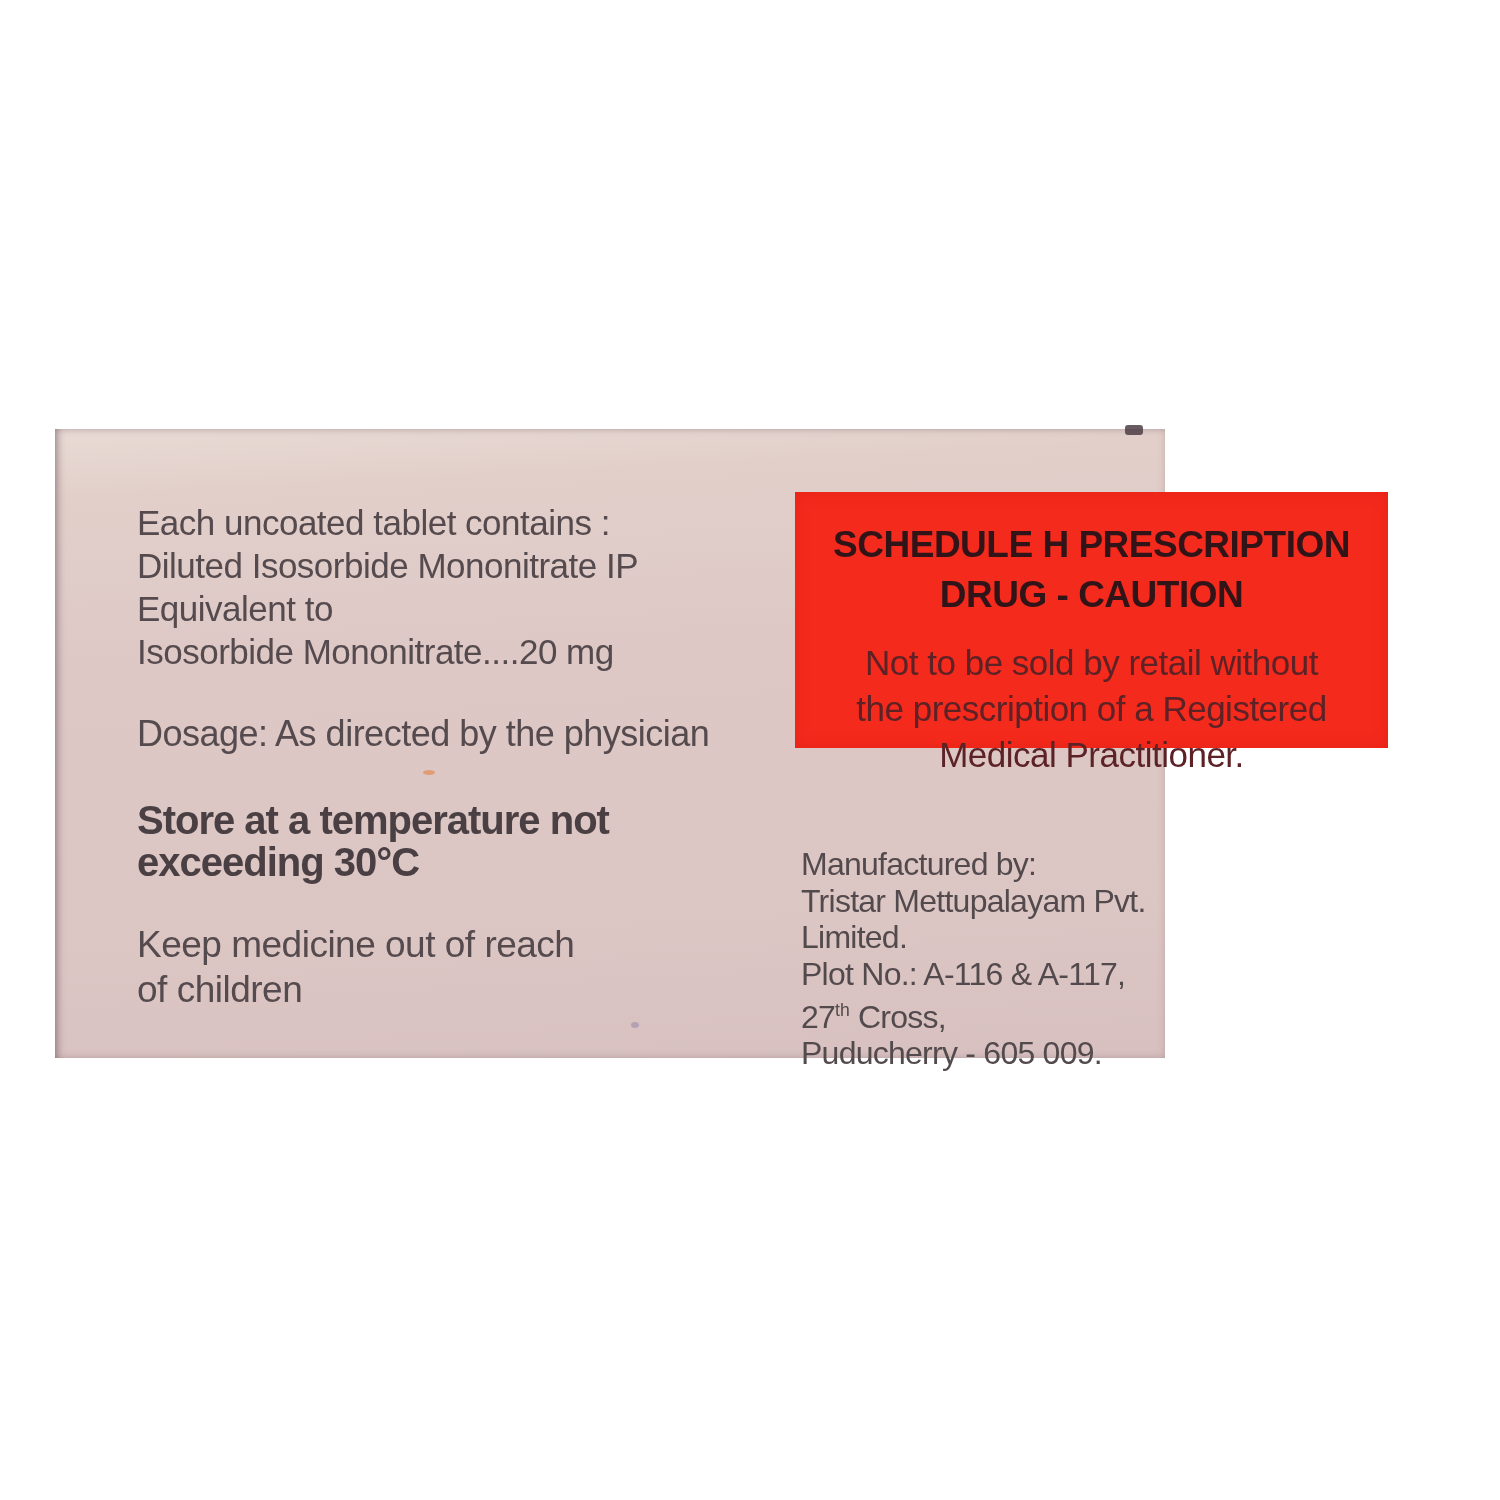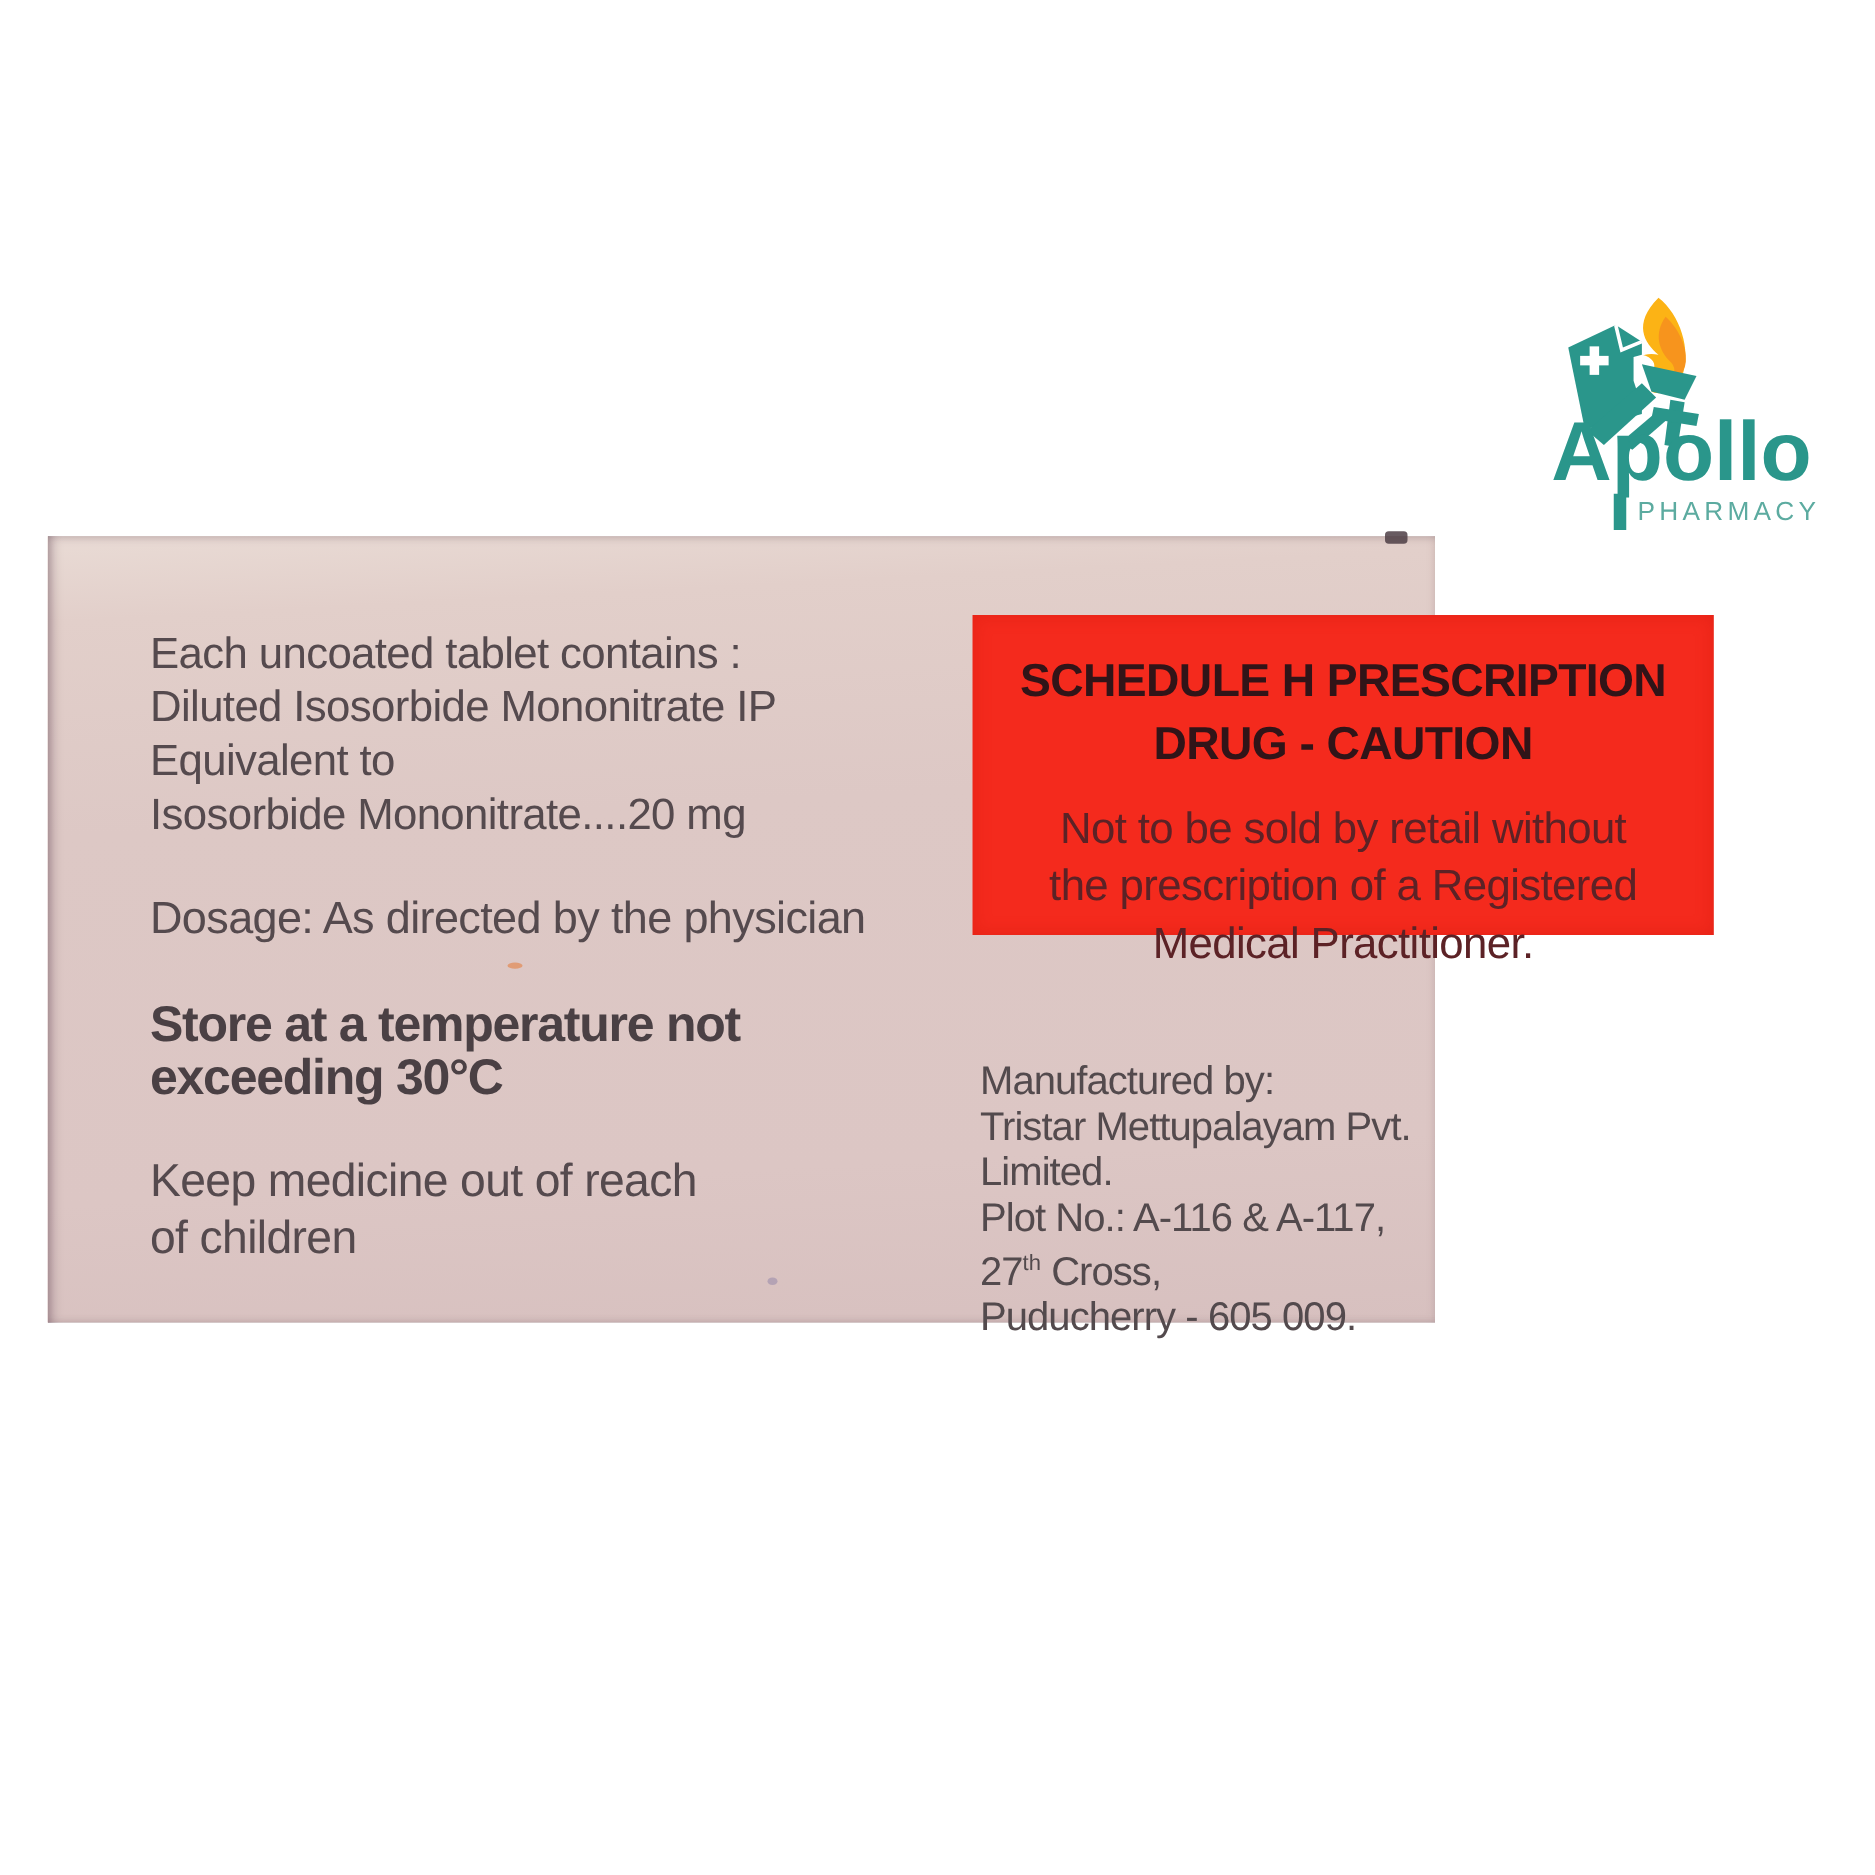--- a/index.html
+++ b/index.html
@@ -18,21 +18,21 @@
   }
   .pharm-row { position:absolute; left:56px; top:166px; display:flex; align-items:flex-start; }
   .pharm-bar { width:10px; height:29px; background:#2a968b; margin-right:9px; margin-top:-1px; }
   .pharm-word {
     font-size:21px; letter-spacing:3.4px; color:#5caba0; line-height:1;
     padding-top:3px; font-weight:normal;
   }
 
   
   .box-label {
-    position:absolute; left:38px; top:429px; width:1110px; height:629px;
+    position:absolute; left:55px; top:429px; width:1110px; height:629px;
     background:linear-gradient(177deg,#e9dbd5 0%, #e2cfca 10%, #ddc8c5 35%, #dcc6c4 78%, #d7c0bf 100%);
     box-shadow: inset 7px 0 9px -5px rgba(88,58,76,0.55),
                 inset 0 5px 7px -4px rgba(130,100,105,0.30),
                 inset -4px -4px 8px -5px rgba(120,90,95,0.25);
   }
   .edge-notch {
     position:absolute; left:1070px; top:-4px; width:18px; height:10px;
     background:#4e3e45; border-radius:3px; opacity:.85;
   }
   .speck-orange {
@@ -65,50 +65,20 @@
 
   .manufacturer { left:746px; top:397px; font-size:32px; line-height:36.5px;
                   color:#534a4d; letter-spacing:-0.75px;margin-top:20px; }
   .manufacturer .wide-line { font-size:31px; letter-spacing:-1px; }
 </style>
 </head>
 <body>
 
 <div class="stage">
 
-  <div class="logo">
-    <svg class="logo-mark" viewBox="0 0 160 130" aria-hidden="true">
-
-      <path d="M84 2 C62 24 72 40 84 50 C64 46 56 62 70 76 C82 88 98 82 104 68 C112 46 102 16 84 2 Z" fill="#fcb315"></path>
-
-      <path d="M90 18 C80 32 84 46 94 56 C100 62 98 70 88 72 C98 74 106 66 107 56 C108 42 100 27 90 18 Z" fill="#f7941d"></path>
-
-      <path d="M8 44 L48 25 L70 39 L70 100 L22 113 Z" fill="#2a968b"></path>
-      <path d="M48 25 L53 46 L70 39" fill="none" stroke="#ffffff" stroke-width="3"></path>
-
-      <rect x="18" y="51" width="24" height="8" fill="#ffffff"></rect>
-      <rect x="26" y="43" width="8" height="24" fill="#ffffff"></rect>
-
-      <path d="M70 50 C79 52 83 58 79 64 L84 70 L77 74 C81 80 77 88 68 87 L63 72 L63 52 Z" fill="#ffffff"></path>
-
-      <path d="M24 114 L70 74 L82 86 L38 126 Z" fill="#2a968b"></path>
-      <path d="M52 124 L86 95 L93 103 L62 130 Z" fill="#2a968b"></path>
-
-      <path d="M70 58 L116 68 L106 88 L78 81 Z" fill="#2a968b"></path>
-
-      <path d="M94 88 L106 90 L100 128 L89 126 Z" fill="#2a968b"></path>
-
-      <path d="M80 94 L118 100 L116 110 L78 104 Z" fill="#2a968b"></path>
-    </svg>
-    <div class="brand-word">Apollo</div>
-    <div class="pharm-row">
-      <span class="pharm-bar"></span>
-      <span class="pharm-word">PHARMACY</span>
-    </div>
-  </div>
 
   <div class="box-label">
 
     <div class="edge-notch"></div>
     <div class="speck-orange"></div>
     <div class="speck-blue"></div>
 
     <div class="txt composition">
       <div>Each uncoated tablet contains :</div>
       <div>Diluted Isosorbide Mononitrate IP</div>

